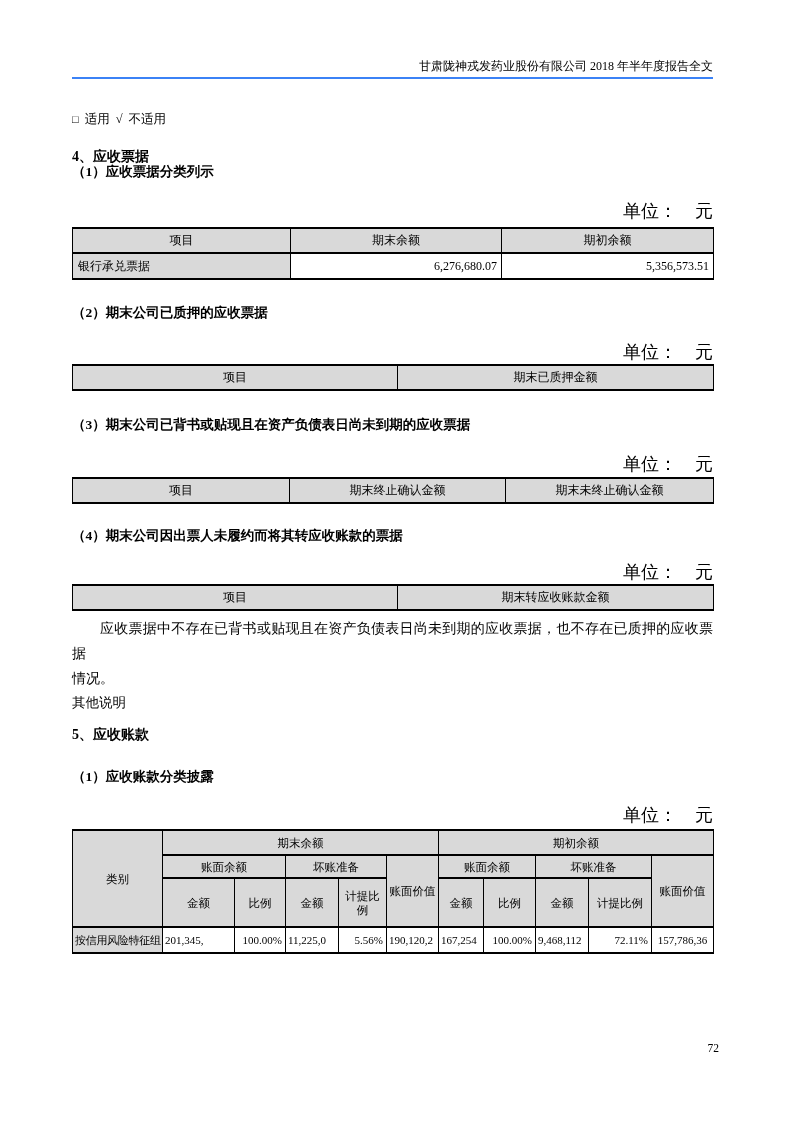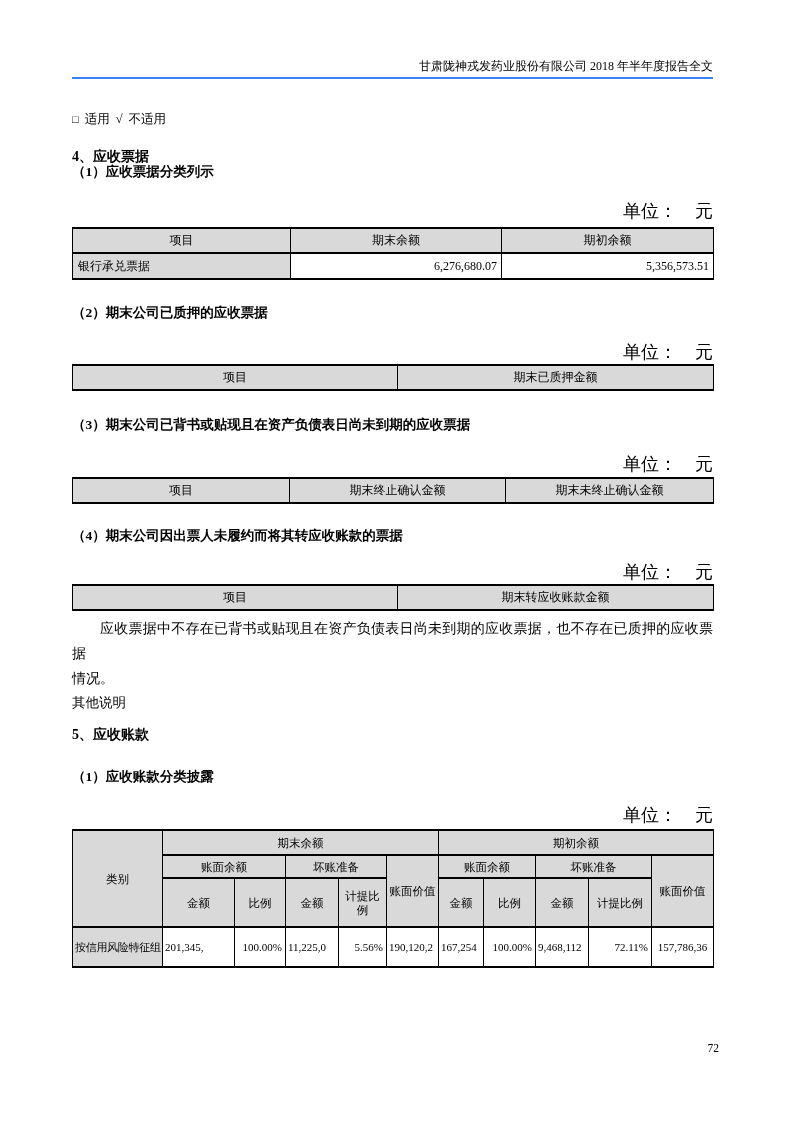--- a/index.html
+++ b/index.html
@@ -39,21 +39,21 @@
   .para .l1 { text-indent:28px; text-align:justify; text-align-last:justify; }
 
   table.t5 { border-collapse:collapse; table-layout:fixed; width:641px; }
   table.t5 th, table.t5 td {
     border:1px solid #000; border-top-width:2px; border-bottom-width:2px;
     font-weight:normal; overflow:hidden;
   }
   table.t5 th { background:#d9d9d9; text-align:center; font-size:11.5px; line-height:14px; padding:0 1px; }
   tr.r1 th { height:23px; } tr.r2 th { height:21px; } tr.r3 th { height:47px; }
   table.t5 td { height:22px; font-size:11px; white-space:nowrap; }
-  td.cat-sm { background:#d9d9d9; text-align:right; padding:8px 2px; font-size:11px; letter-spacing:-0.3px; }
+  td.cat-sm { background:#d9d9d9; text-align:right; padding:1px 2px; font-size:11px; letter-spacing:-0.3px; }
   td.fill { text-align:left; padding:0 1px 0 2px; }
   td.pct  { text-align:right; padding:0 3px; }
   td.ctr  { text-align:center; padding:0 1px; }
 
   .mt-t1 { margin-top:8px; }
   .pagenum { position:absolute; top:1042px; right:74px; font-size:11.5px; }
 </style>
 </head>
 <body>
 

